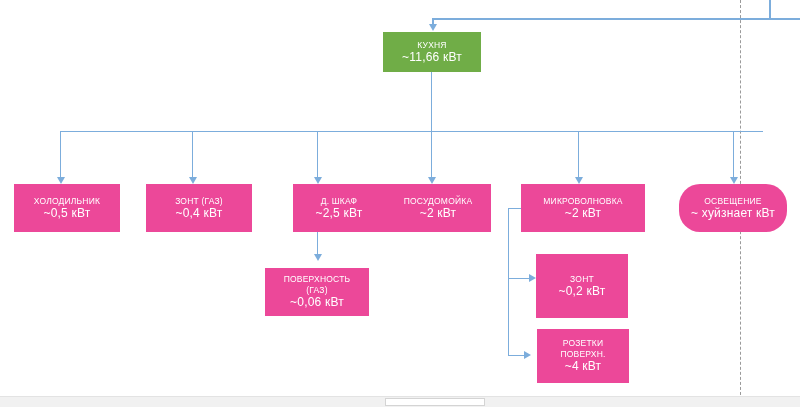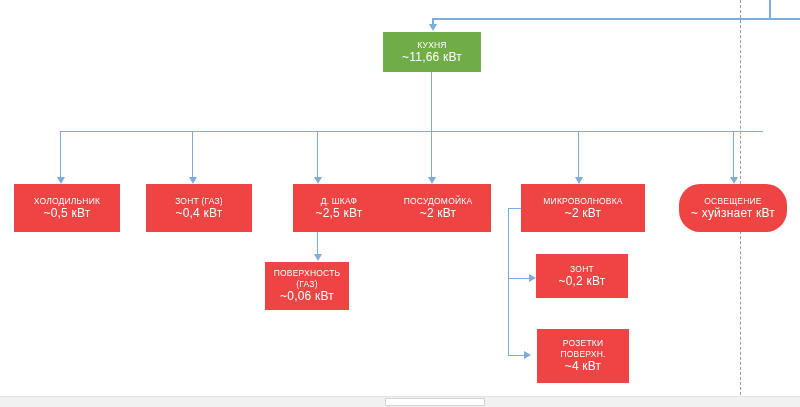--- a/index.html
+++ b/index.html
@@ -37,21 +37,21 @@
   .node .title {
     font-size: 8.5px;
   }
   .node .sub {
     font-size: 12px;
   }
   .node.root {
     background: #70AD47;
   }
   .node.child {
-    background: #ef4444;
+    background: #ec4899;
   }
 
   
   .conn {
     position: absolute;
     background: #7CADDC;
     z-index: 2;
   }
   .conn.v { width: 1px; }
   .conn.h { height: 1px; }
@@ -167,36 +167,36 @@
   </div>
 
   <div class="node child" style="left:679px; top:184px; width:108px; height:48px;border-radius:21px;">
     <span class="title">ОСВЕЩЕНИЕ</span>
     <span class="sub">~ хуйзнает кВт</span>
   </div>
 
   <div class="conn v" style="left:317px; top:232px; height:23px;"></div>
   <div class="arrow down" style="left:314px; top:254px;"></div>
 
-  <div class="node child" style="left:265px; top:262px; width:84px; height:48px;">
+  <div class="node child" style="left:265px; top:268px; width:104px; height:48px;">
     <span class="title">ПОВЕРХНОСТЬ</span>
     <span class="title">(ГАЗ)</span>
     <span class="sub">~0,06 кВт</span>
   </div>
 
   <div class="conn h" style="left:508px; top:208px; width:13px;"></div>
   <div class="conn v" style="left:508px; top:208px; height:147px;"></div>
 
   <div class="conn h" style="left:508px; top:278px; width:22px;"></div>
   <div class="arrow right" style="left:529px; top:274px;"></div>
 
   <div class="conn h" style="left:508px; top:355px; width:17px;"></div>
   <div class="arrow right" style="left:524px; top:351px;"></div>
 
-  <div class="node child" style="left:536px; top:254px; width:92px; height:44px;">
+  <div class="node child" style="left:536px; top:254px; width:92px; height:64px;">
     <span class="title">ЗОНТ</span>
     <span class="sub">~0,2 кВт</span>
   </div>
 
   <div class="node child" style="left:531px; top:329px; width:92px; height:54px;margin-left:6px;">
     <span class="title">РОЗЕТКИ</span>
     <span class="title">ПОВЕРХН.</span>
     <span class="sub">~4 кВт</span>
   </div>
 

